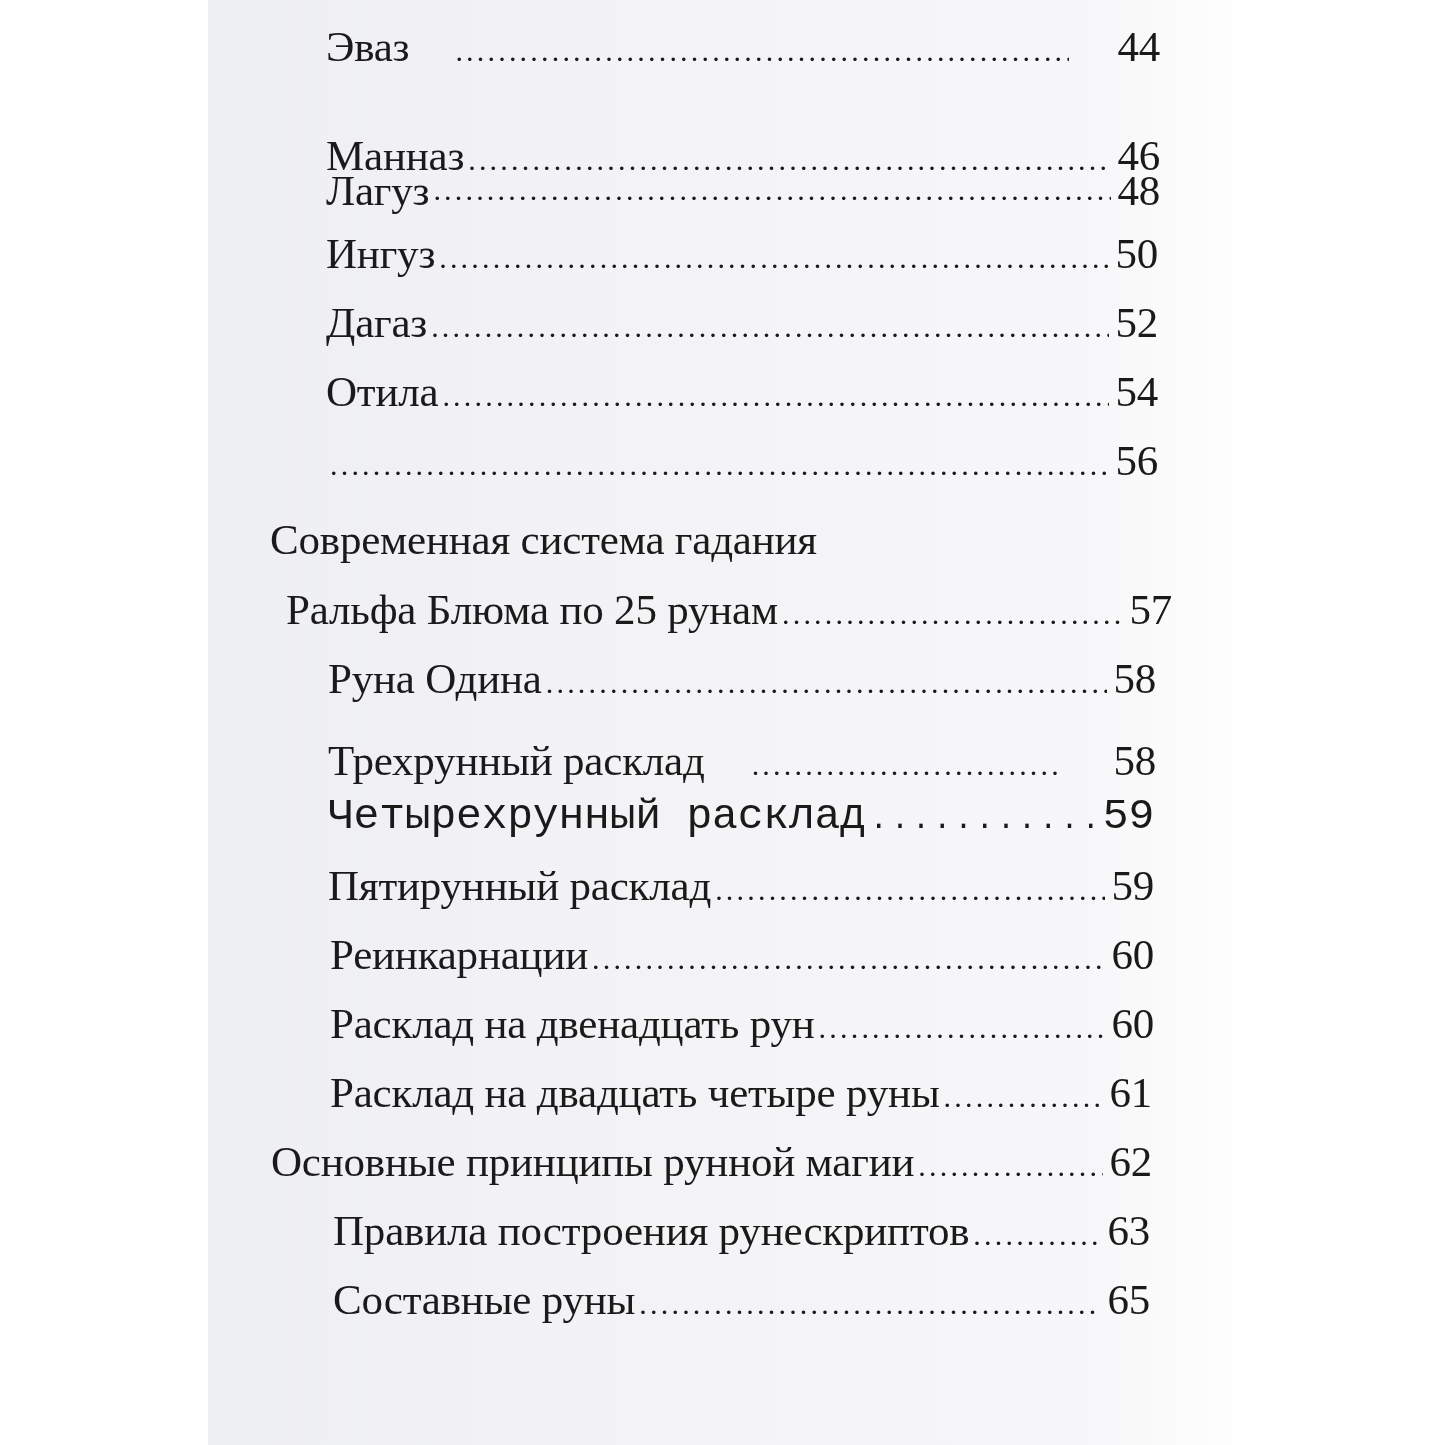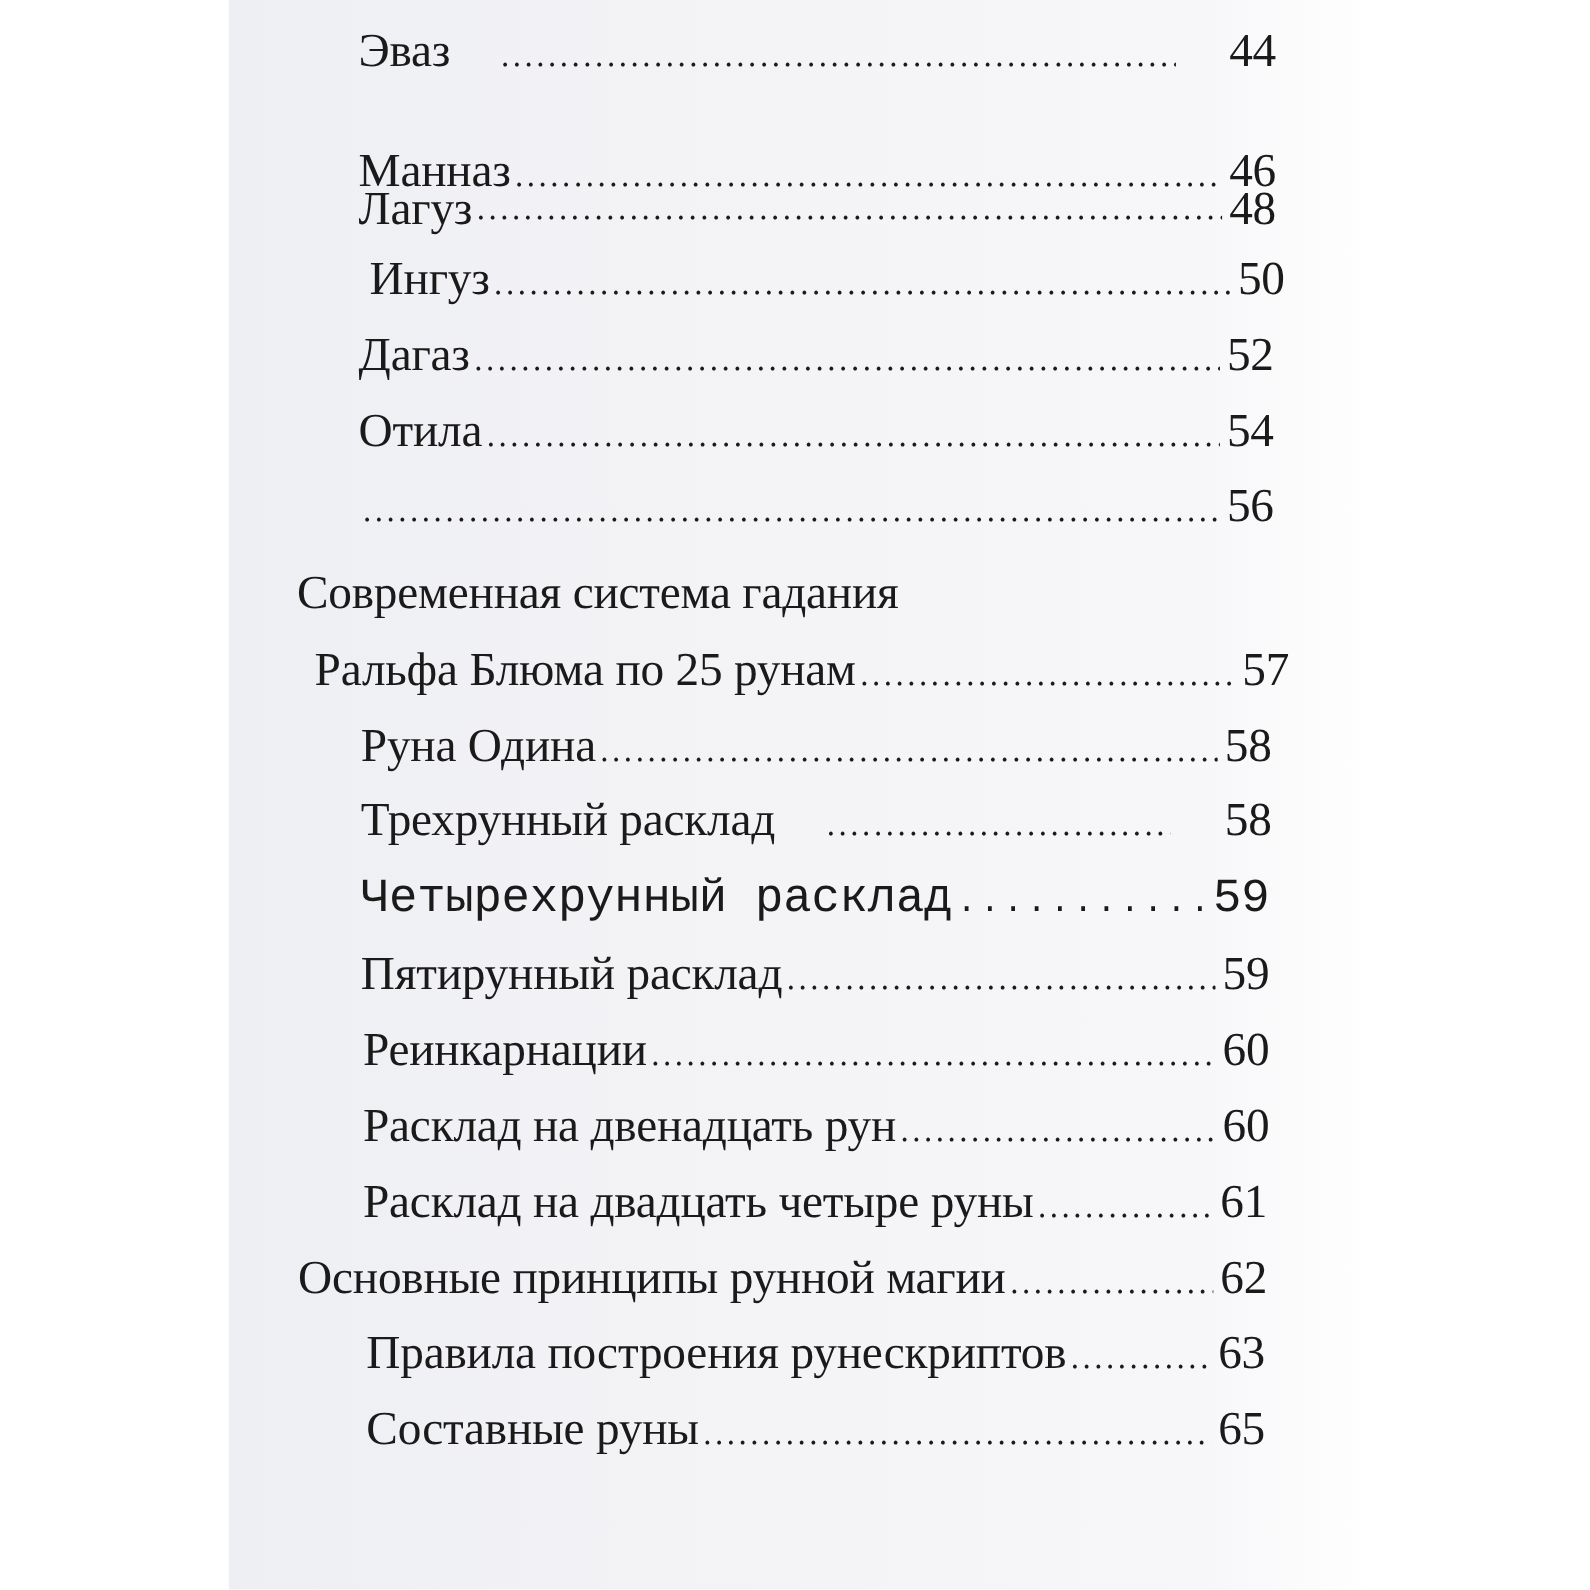--- a/index.html
+++ b/index.html
@@ -64,21 +64,21 @@
   <div class="row" style="left:326px; top:91px; width:834px;margin-top:40px;">
     <span class="title">Манназ</span>
     <span class="leader"></span>
     <span class="num">46</span>
   </div>
   <div class="row" style="left:326px; top:160px; width:834px;align-items:center;">
     <span class="title">Лагуз</span>
     <span class="leader"></span>
     <span class="num">48</span>
   </div>
-  <div class="row" style="left:326px; top:229px; width:832px;margin-left:10px;">
+  <div class="row" style="left:326px; top:229px; width:832px;">
     <span class="title">Ингуз</span>
     <span class="leader"></span>
     <span class="num">50</span>
   </div>
   <div class="row" style="left:326px; top:298px; width:832px;">
     <span class="title">Дагаз</span>
     <span class="leader"></span>
     <span class="num">52</span>
   </div>
   <div class="row" style="left:326px; top:367px; width:832px;">
@@ -98,21 +98,21 @@
   <div class="row" style="left:270px; top:585px; width:886px;margin-left:16px;">
     <span class="title">Ральфа Блюма по 25 рунам</span>
     <span class="leader"></span>
     <span class="num">57</span>
   </div>
   <div class="row" style="left:328px; top:654px; width:828px;">
     <span class="title">Руна Одина</span>
     <span class="leader"></span>
     <span class="num">58</span>
   </div>
-  <div class="row" style="left:328px; top:721px; width:828px;gap:43px;">
+  <div class="row" style="left:328px; top:736px; width:828px;gap:43px;">
     <span class="title">Трехрунный расклад</span>
     <span class="leader"></span>
     <span class="num">58</span>
   </div>
   <div class="row" style="left:328px; top:792px; width:826px;font-family:Liberation Mono, monospace;">
     <span class="title">Четырехрунный расклад</span>
     <span class="leader"></span>
     <span class="num">59</span>
   </div>
   <div class="row" style="left:328px; top:861px; width:826px;">

